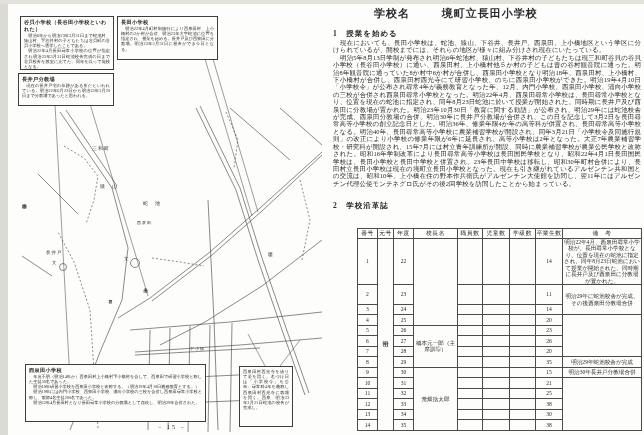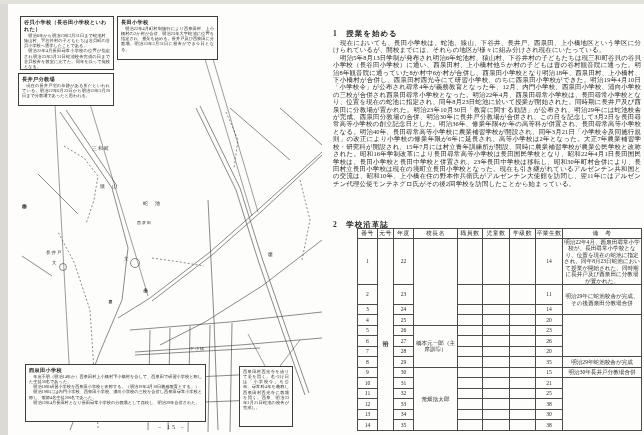--- a/index.html
+++ b/index.html
@@ -10,21 +10,21 @@
   #left-page  { left:8px;  top:4px; width:314px; height:431px; }
   #right-page { left:322px; top:0;  width:322px; height:435px; }
   .scan-edge-left { position:absolute; left:0; top:0; width:8px; height:435px; background:#dcdad5; }
   .scan-edge-top  { position:absolute; left:0; top:0; width:644px; height:4px; background:#e3e1dc; }
 
   
   .rp-title { position:absolute; left:52px; top:6px; font-size:11px; font-weight:bold; letter-spacing:1px; }
   .rp-title .school { margin-left:28px; }
   .sec-head { position:absolute; font-size:7.5px; font-weight:bold; letter-spacing:1px; }
   #sec1-head { left:11px; top:29px; }
-  #sec2-head { left:11px; top:220px;font-family:Liberation Serif, serif; }
+  #sec2-head { left:11px; top:201px;font-family:Liberation Serif, serif; }
   #overview-text { position:absolute; left:11px; top:39px; width:308px; font-size:6.45px; line-height:1.15;
                    text-align:justify; letter-spacing:0.1px; }
   #overview-text p { text-indent:1.1em; }
 
   #history-table { position:absolute; left:35px; top:228px; border-collapse:collapse; table-layout:fixed; }
   #history-table td, #history-table th { border:0.7px solid #4c4c4c; font-weight:normal; font-size:5.6px;
                    text-align:center; vertical-align:middle; padding:0; overflow:hidden; line-height:1.15; }
   #history-table th { font-size:5.8px; height:10px; letter-spacing:0.5px; }
   td.remark { font-size:4.3px; text-align:left; vertical-align:top; padding:1px 1.5px; line-height:1.18; letter-spacing:0; }
   td.era { vertical-align:top; }
@@ -138,20 +138,24 @@
     <div id="box-saiko" class="callout">
       <div class="bx-body">
           <p>西泉田村西光寺を借りて業を開く。名づけ日は「小学校令」を公布。尋常科4年を義称し西泉田村西光寺に教場を開く。西泉、明治23年3月21日蛇池の校舎が完成し。</p>
         </div>
     </div>
 
     <div id="lp-footer">− 15 −</div>
   </div>
 
   <div id="right-page" class="page">
+    <div class="rp-title">
+      <span>学校名</span>
+      <span class="school">境町立長田小学校</span>
+    </div>
 
     <div id="sec1-head" class="sec-head">
       <span>1</span>　<span>授業を始める</span>
     </div>
 
     <div id="overview-text">
         <p>現在においても、長田小学校は、蛇池、猿山、下谷井、長井戸、西泉田、上小橋地区という学区に分けられているが、開校までには、それらの地区が様々に組み分けされ現在にいたっている。</p>
         <p>明治5年8月13日学制が発布され明治6年蛇池村、猿山村、下谷井村の子どもたちは現三和町谷貝の谷貝小学校（長谷田小学校）に通い、西泉田村、上小橋村他５か村の子どもは昔の谷村観音院に通った。明治8年観音院に通っていた8か村中6か村が合併し、西泉田小学校となり明治18年、西泉田村、上小橋村、下小橋村が合併し、西泉田村西光寺にて研習小学校、のちに西泉田小学校ができた。明治19年4月10日「小学校令」が公布され尋常4年が義務教育となった年、12月、内門小学校、西泉田小学校、浦向小学校の三校が合併され西泉田尋常小学校となった。明治22年4月、西泉田尋常小学校は、長田尋常小学校となり、位置を現在の蛇池に指定され、同年8月23日蛇池に於いて授業が開始された。同時期に長井戸及び西泉田に分教場が置かれた。明治23年10月30日「教育に関する勅語」が公布され、明治29年には蛇池校舎が完成、西泉田分教場の合併、明治30年に長井戸分教場が合併され、この日を記念して3月2日を長田尋常高等小学校の創立記念日とした。明治36年、修業年限4か年の高等科が併置され、長田尋常高等小学校となる。明治40年、長田尋常高等小学校に農業補習学校が開設され、同年3月21日「小学校令及同施行規則」の改正により小学校の修業年限が6年に延長され、高等小学校は2年となった。大正7年農業補習学校・研究科が開設され、15年7月には村立青年訓練所が開設、同時に農業補習学校が農業公民学校と改称された。昭和16年学制改革により長田尋常高等小学校は長田国民学校となり、昭和22年4月1日長田国民学校は、長田小学校と長田中学校と併置され、23年長田中学校は移転し、昭和30年町村合併により、長田村立長田小学校は現在の境町立長田小学校となった。現在も引き継がれているアルゼンチン共和国との交流は、昭和10年、上小橋在住の野本作兵衛氏がアルゼンチン大使館を訪問し、翌11年にはアルゼンチン代理公使モンテネグロ氏がその後2回学校を訪問したことから始まっている。</p>
       </div>
 

